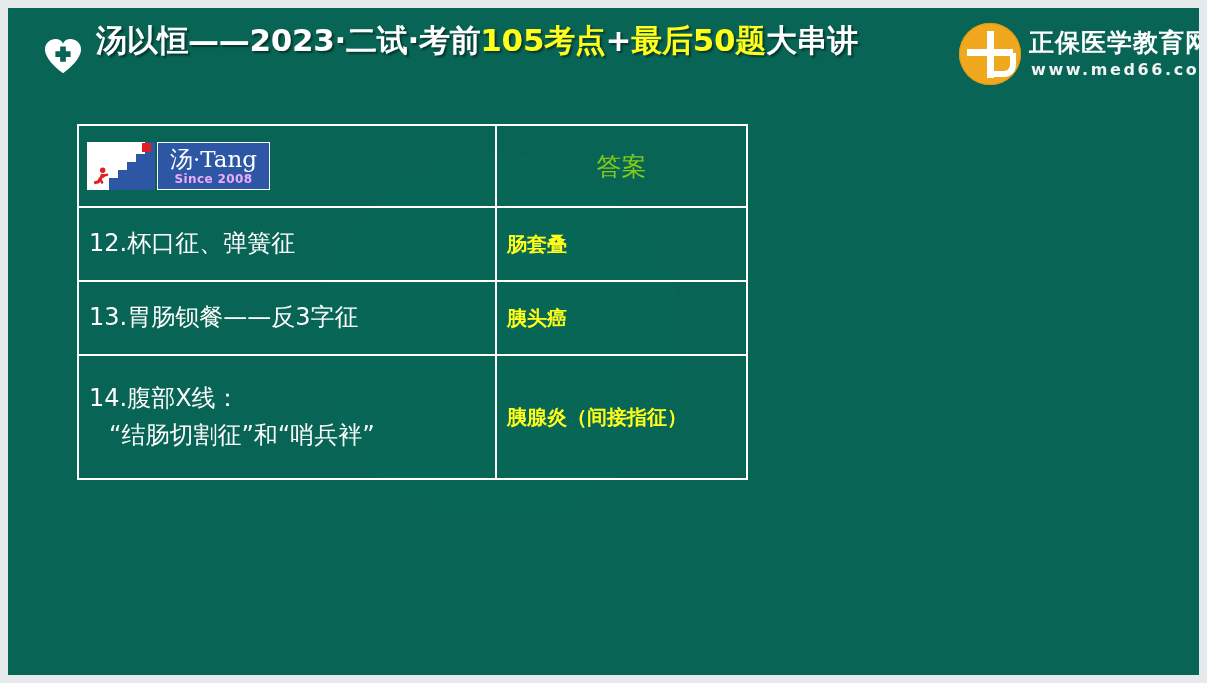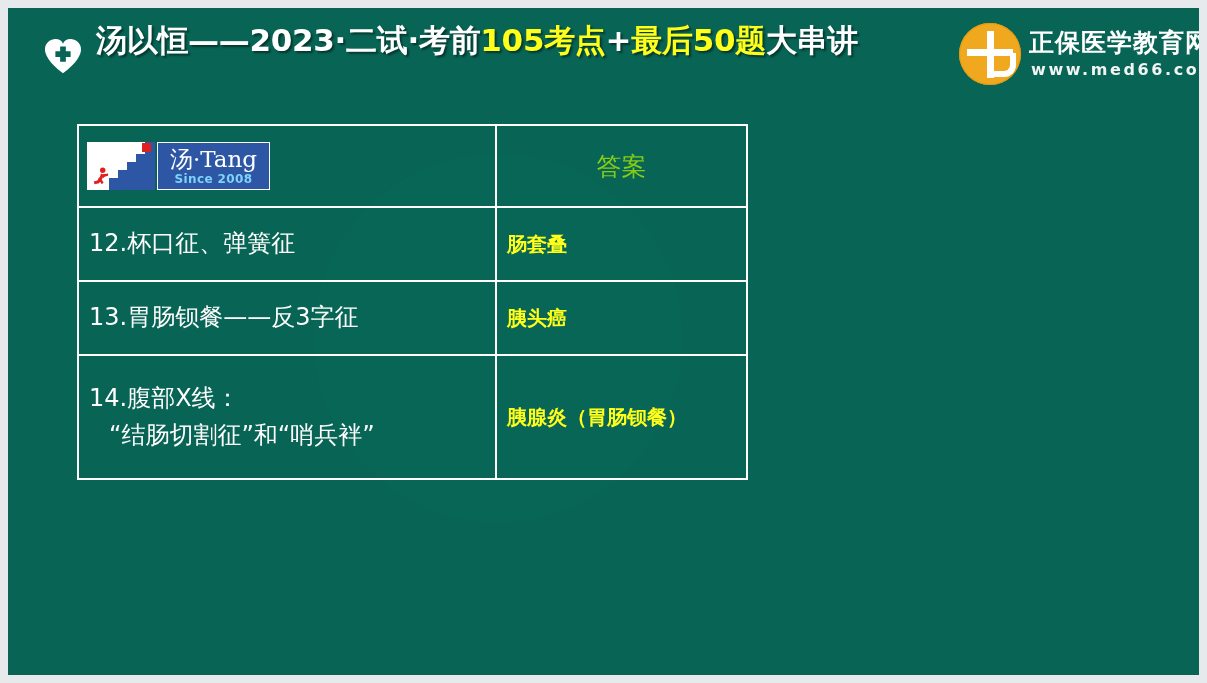--- a/index.html
+++ b/index.html
@@ -212,21 +212,21 @@
     font-size: 23px;
     color: #ffffff;
     white-space: nowrap;
   }
   #tang-word .tang-since {
     position: absolute;
     left: 0; right: 0; bottom: 3px;
     text-align: center;
     font-size: 12px;
     font-weight: bold;
-    color: #7dd3fc;
+    color: #f0abfc;
     letter-spacing: .4px;
     white-space: nowrap;
   }
 </style>
 </head>
 <body>
 
 <div id="slide">
 
   <div id="watermark"></div>
@@ -296,18 +296,18 @@
           <span>13.胃肠钡餐——反3字征</span>
         </td>
         <td class="a-cell">胰头癌</td>
       </tr>
 
       <tr class="row-14">
         <td class="q-cell">
           <span>14.腹部X线：</span>
           <span class="sub">“结肠切割征”和“哨兵袢”</span>
         </td>
-        <td class="a-cell">胰腺炎（胃肠钡餐）</td>
+        <td class="a-cell">胰腺炎（间接指征）</td>
       </tr>
     </tbody>
   </table>
 
 </div>
 
 </body></html>

